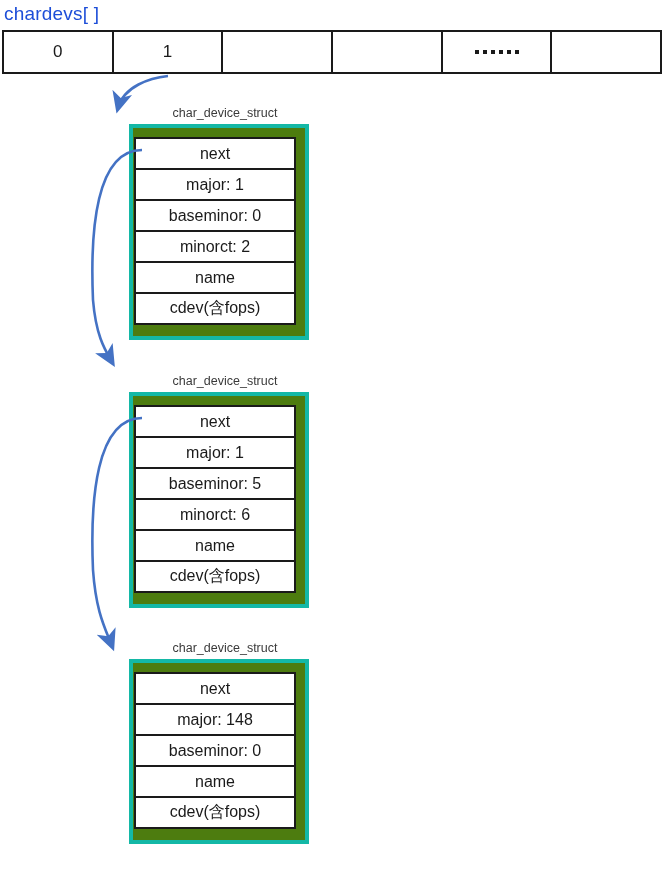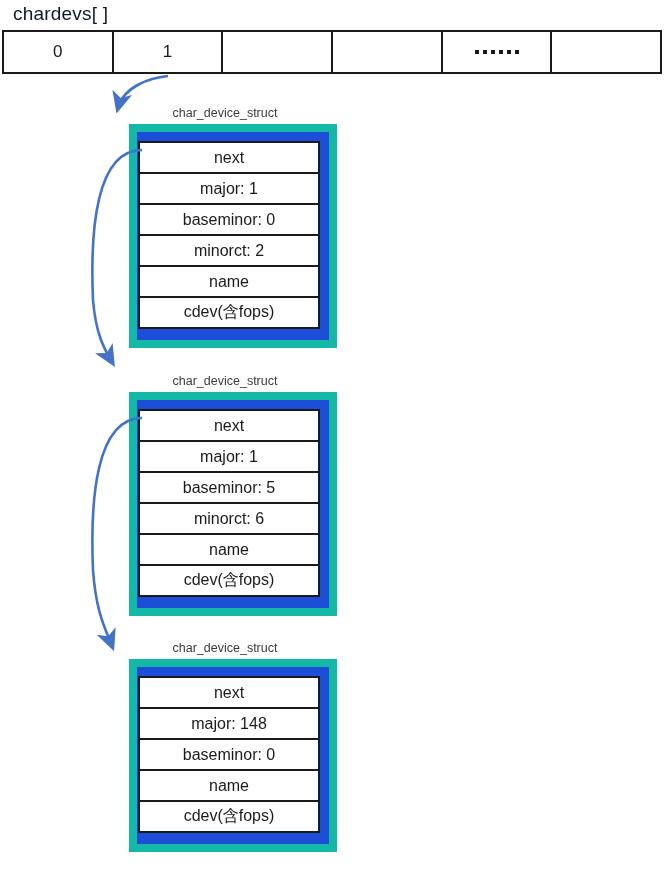--- a/index.html
+++ b/index.html
@@ -21,23 +21,22 @@
   }
 
   
   .array-title {
     position: absolute;
     left: 4px;
     top: 0px;
     font-size: 19px;
     line-height: 28px;
     letter-spacing: 0.2px;
-    color: #0f172a;
+    color: #1d4ed8;
     white-space: pre;
-    margin-left: 9px;
   }
 
   
   .array-row {
     position: absolute;
     left: 2px;
     top: 30px;
     width: 660px;
     height: 44px;
     display: flex;
@@ -66,36 +65,36 @@
     display: block;
     width: 4px;
     height: 4px;
     background: #1a1a1a;
   }
 
   
   .struct {
     position: absolute;
     left: 129px;
-    width: 208px;
+    width: 180px;
   }
   .struct-label {
     position: absolute;
     left: 0;
     top: -19px;
     width: 192px;
     text-align: center;
     font-size: 12.5px;
     line-height: 16px;
     color: #3a3a3a;
     white-space: nowrap;
   }
   .struct-outer {
-    border: 8px solid #14b8a6;
-    background: #1d4ed8;
+    border: 4px solid #14b8a6;
+    background: #4d7c0f;
     box-sizing: border-box;
     padding: 9px 9px 11px 1px;
   }
   .struct-table {
     border: 2px solid #1a1a1a;
     border-bottom: none;
     box-sizing: border-box;
     background: #ffffff;
   }
   .struct-field {

